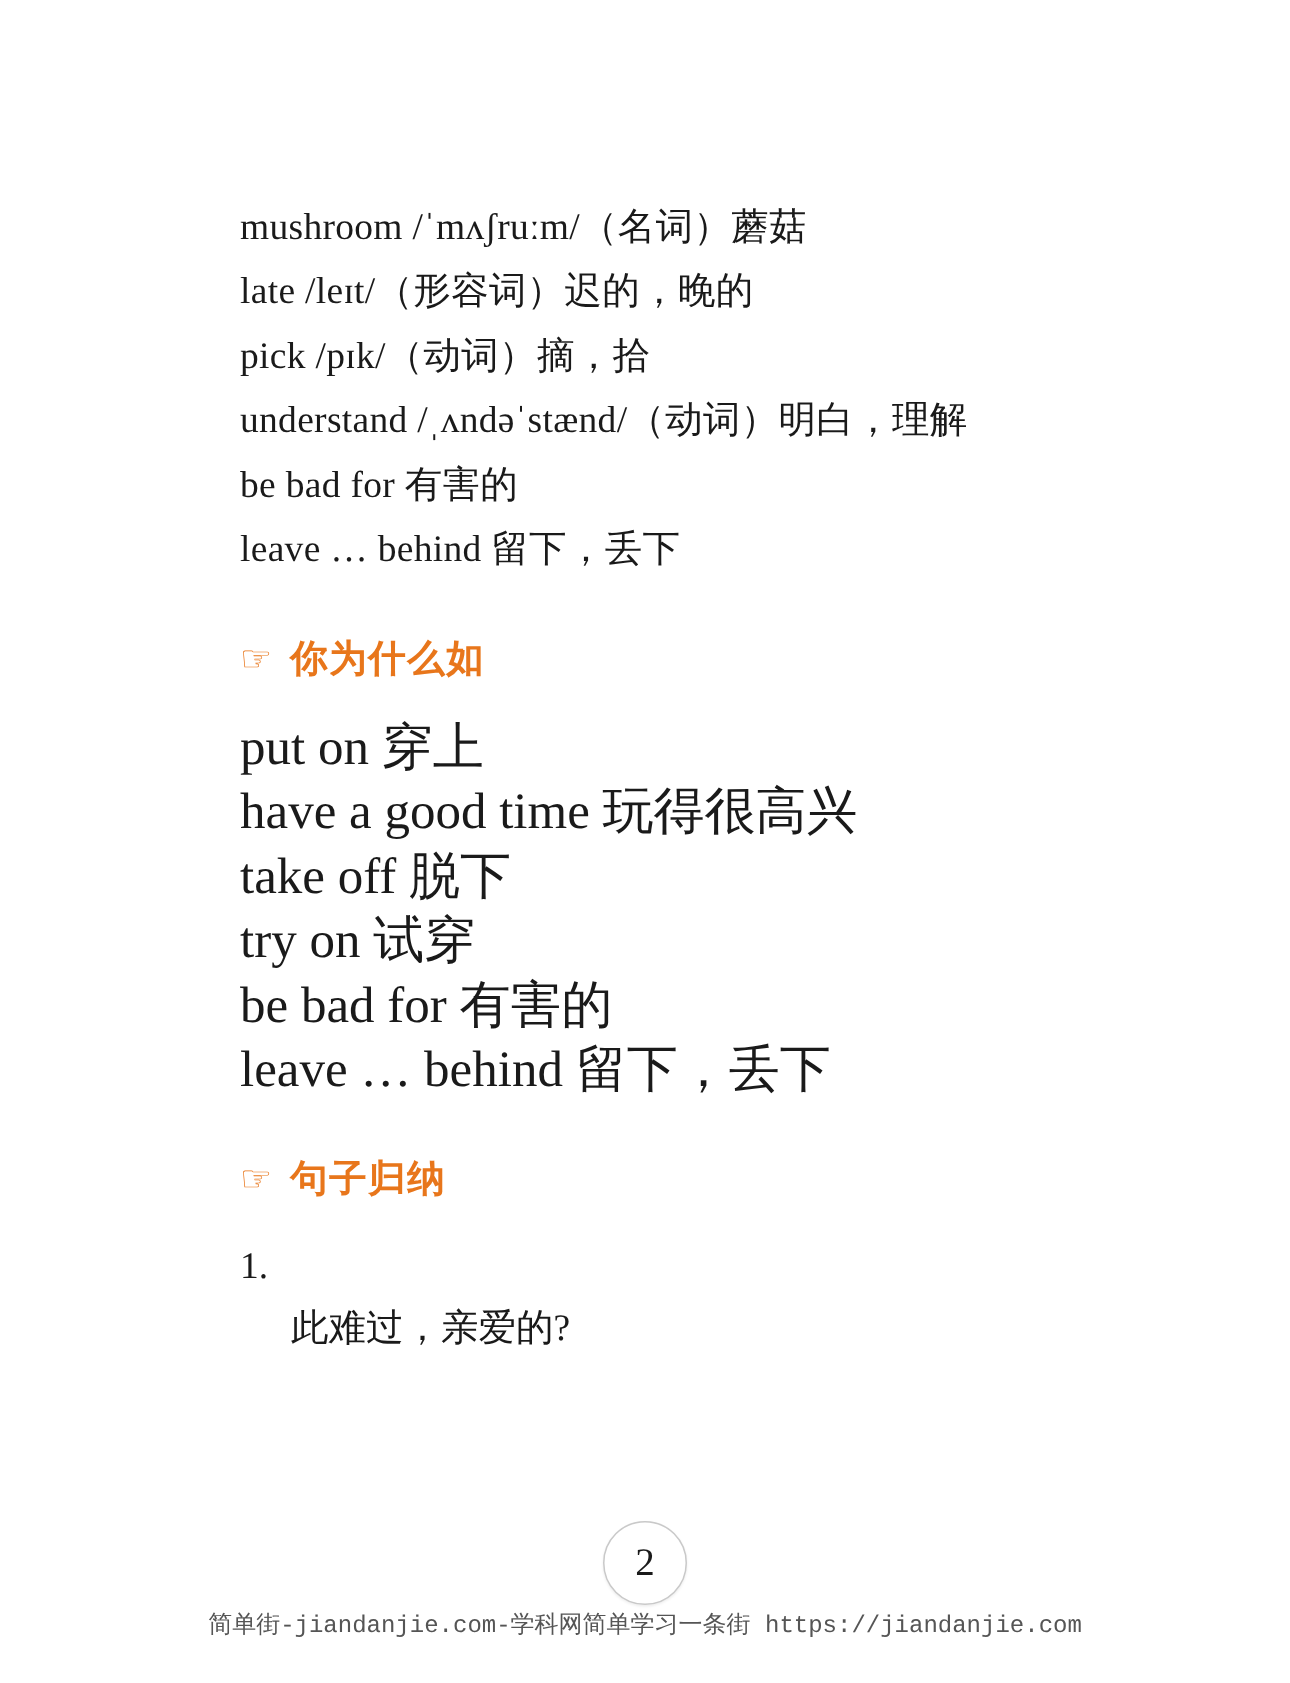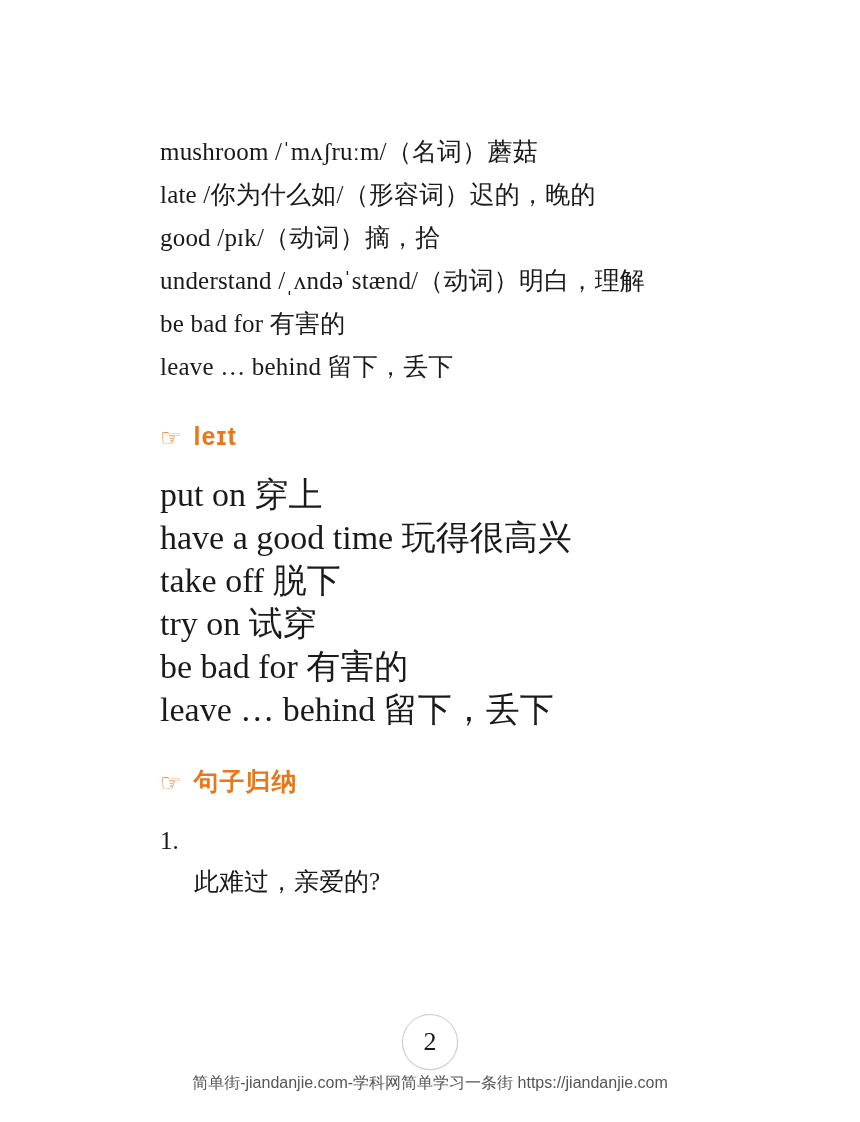--- a/index.html
+++ b/index.html
@@ -97,40 +97,40 @@
     box-shadow: 0 1px 2px rgba(0,0,0,0.08);
   }
   .footer {
     position: absolute;
     left: 0;
     bottom: 28px;
     width: 860px;
     text-align: center;
     font-size: 16px;
     color: #555555;
-    font-family: Liberation Sans, sans-serif;
+    font-family: Liberation Mono, monospace;
   }
 </style>
 </head>
 <body>
 
 <div class="page">
 
   <div class="vocab-block">
     <div class="entry">mushroom /ˈmʌʃruːm/（名词）蘑菇</div>
-    <div class="entry">late /你为什么如/（形容词）迟的，晚的</div>
-    <div class="entry">good /pɪk/（动词）摘，拾</div>
+    <div class="entry">late /leɪt/（形容词）迟的，晚的</div>
+    <div class="entry">pick /pɪk/（动词）摘，拾</div>
     <div class="entry">understand /ˌʌndəˈstænd/（动词）明白，理解</div>
     <div class="entry">be bad for 有害的</div>
     <div class="entry">leave … behind 留下，丢下</div>
   </div>
 
   <div class="section-head">
     <span class="hand-icon">☞</span>
-    <span class="section-title">leɪt</span>
+    <span class="section-title">你为什么如</span>
   </div>
 
   <div class="phrase-block">
     <div class="phrase">put on 穿上</div>
     <div class="phrase">have a good time 玩得很高兴</div>
     <div class="phrase">take off 脱下</div>
     <div class="phrase">try on 试穿</div>
     <div class="phrase">be bad for 有害的</div>
     <div class="phrase">leave … behind 留下，丢下</div>
   </div>

